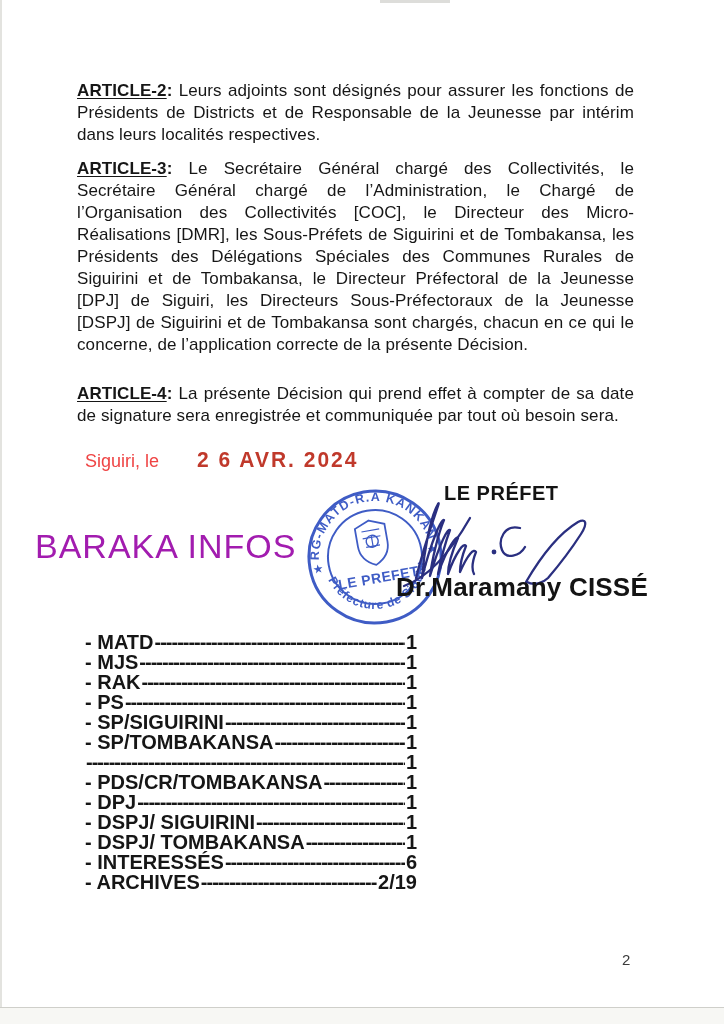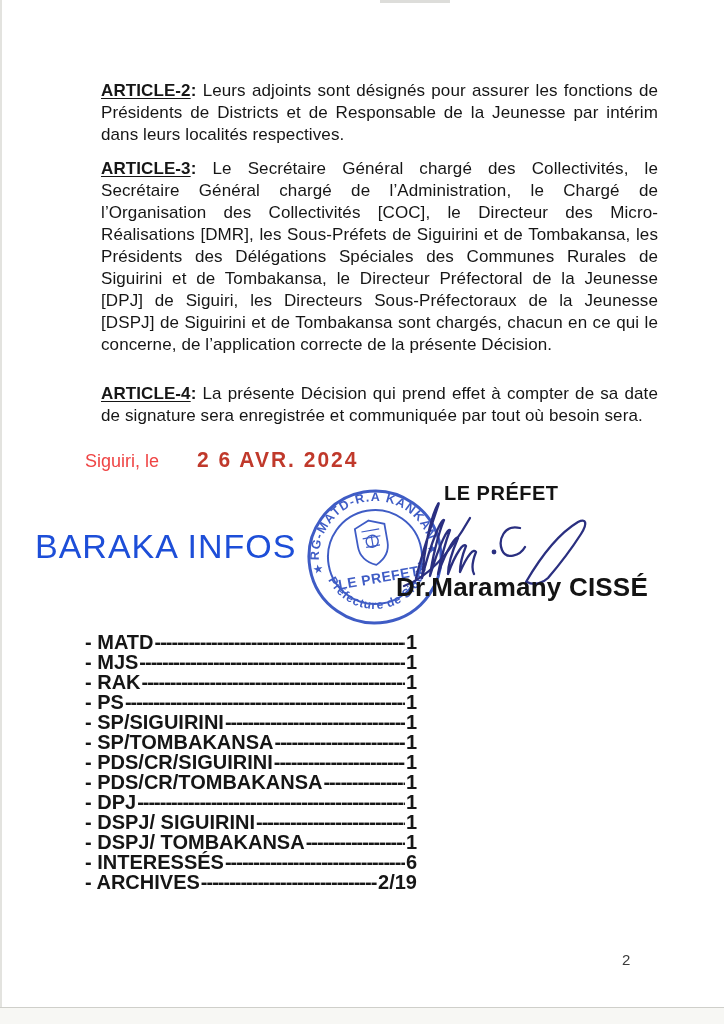--- a/index.html
+++ b/index.html
@@ -15,21 +15,21 @@
   }
   
   .edge-top    { position: absolute; top: 0; left: 380px; width: 70px; height: 3px; background: #cfcfca; opacity: .7; }
   .edge-left   { position: absolute; top: 0; left: 0; width: 2px; height: 100%; background: #e3e3df; }
   .edge-bottom-line { position: absolute; top: 1007px; left: 0; width: 724px; height: 1px; background: #cfcfca; }
   .edge-bottom-area { position: absolute; top: 1008px; left: 0; width: 724px; height: 16px; background: #f7f7f4; }
 
   
   .para {
     position: absolute;
-    left: 101px;
+    left: 77px;
     width: 557px;
     font-size: 17px;
     line-height: 22px;
     text-align: justify;
     letter-spacing: 0.1px;
     color: #161616;
   }
   .para-a2 { top: 80px; }
   .para-a3 { top: 158px; }
   .para-a4 { top: 383px; }
@@ -56,21 +56,21 @@
   .prefet-name {
     position: absolute; left: 396px; top: 572px;
     font-size: 26px; font-weight: 700; letter-spacing: .2px; color: #141414;
   }
   .stamp-wrap { position: absolute; left: 304px; top: 486px; width: 142px; height: 142px; transform: rotate(-10deg); opacity: .92; }
   .sig-wrap   { position: absolute; left: 398px; top: 490px; width: 200px; height: 105px; }
 
   
   .watermark {
     position: absolute; left: 35px; top: 527px;
-    font-size: 34px; font-weight: 400; letter-spacing: 1px; color: #1d4ed8;
+    font-size: 34px; font-weight: 400; letter-spacing: 1px; color: #a21caf;
   }
 
   
   .ampl { position: absolute; left: 85px; top: 632px; width: 332px; }
   .ampl-heading { font-size: 17px; font-weight: 700; letter-spacing: .3px; margin-bottom: 10px; color: #141414; }
   .ampl-row {
     display: flex; align-items: baseline;
     font-size: 20px; font-weight: 700; line-height: 20px; color: #161616;
     white-space: nowrap;
   }
@@ -174,21 +174,20 @@
         <span class="ampl-label">- SP/SIGUIRINI</span>
         <span class="ampl-leader">----------------------------------------------------------------------------------------------------</span>
         <span class="ampl-value">1</span>
       </div>
     <div class="ampl-row">
         <span class="ampl-label">- SP/TOMBAKANSA</span>
         <span class="ampl-leader">----------------------------------------------------------------------------------------------------</span>
         <span class="ampl-value">1</span>
       </div>
     <div class="ampl-row">
-        <span class="ampl-label">- PDS/CR/SIGUIRINI</span>
         <span class="ampl-leader">----------------------------------------------------------------------------------------------------</span>
         <span class="ampl-value">1</span>
       </div>
     <div class="ampl-row">
         <span class="ampl-label">- PDS/CR/TOMBAKANSA</span>
         <span class="ampl-leader">----------------------------------------------------------------------------------------------------</span>
         <span class="ampl-value">1</span>
       </div>
     <div class="ampl-row">
         <span class="ampl-label">- DPJ</span>

